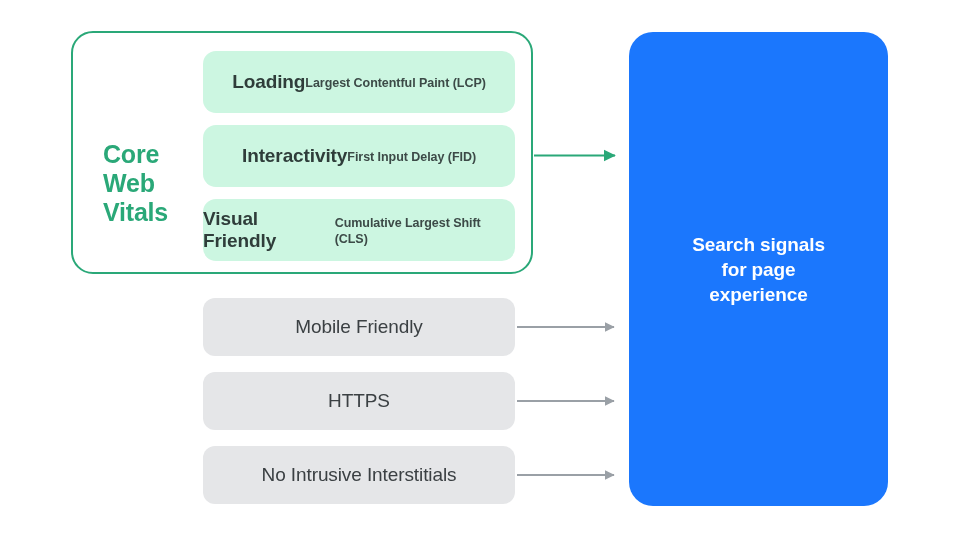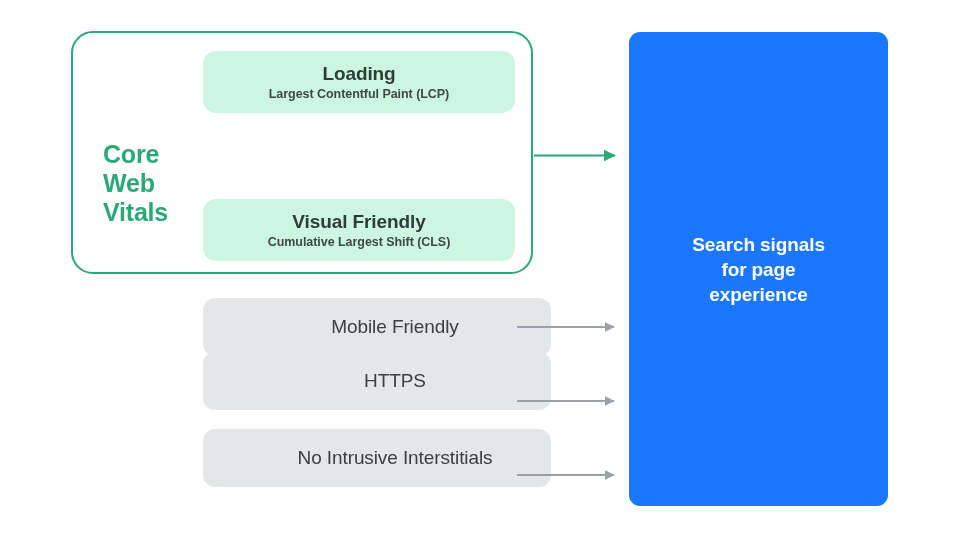--- a/index.html
+++ b/index.html
@@ -49,21 +49,20 @@
 
   
   .vital-card {
     position: absolute;
     left: 203px;
     width: 312px;
     height: 62px;
     background: #ccf6e1;
     border-radius: 13px;
     display: flex;
-    flex-direction: column;
     align-items: center;
     justify-content: center;
   }
   .vital-card.v0 { top: 51px; }
   .vital-card.v1 { top: 125px; }
   .vital-card.v2 { top: 199px; }
 
   .vital-title {
     color: #2f3d3a;
     font-size: 19px;
@@ -84,42 +83,41 @@
   .signal-card {
     position: absolute;
     left: 203px;
     width: 312px;
     height: 58px;
     background: #e5e6e8;
     border-radius: 12px;
     display: flex;
     align-items: center;
     justify-content: center;
-    padding-left: 36px;
   }
   .signal-card.s0 { top: 298px; }
-  .signal-card.s1 { top: 352px; }
-  .signal-card.s2 { top: 429px; text-align: center; }
+  .signal-card.s1 { top: 372px; }
+  .signal-card.s2 { top: 446px; text-align: center; }
   .signal-label {
     color: #3b4043;
     font-size: 19px;
     font-weight: normal;
     line-height: 22px;
     letter-spacing: -0.1px;
   }
 
   
   .outcome-panel {
     position: absolute;
     left: 629px;
     top: 32px;
     width: 259px;
     height: 474px;
     background: #1b77fd;
-    border-radius: 11px;
+    border-radius: 24px;
     display: flex;
     align-items: center;
     justify-content: center;
   }
   .outcome-text {
     color: #ffffff;
     font-size: 19px;
     font-weight: bold;
     line-height: 25px;
     text-align: center;
@@ -146,20 +144,24 @@
 
   <div class="cwv-label">Core
 Web
 Vitals</div>
 
   <div class="vital-card v0">
     <div class="vital-title">Loading</div>
     <div class="vital-sub">Largest Contentful Paint (LCP)</div>
   </div>
 
+  <div class="vital-card v1">
+    <div class="vital-title">Interactivity</div>
+    <div class="vital-sub">First Input Delay (FID)</div>
+  </div>
 
   <div class="vital-card v2">
     <div class="vital-title">Visual Friendly</div>
     <div class="vital-sub">Cumulative Largest Shift (CLS)</div>
   </div>
 
   <div class="signal-card s0">
     <div class="signal-label">Mobile Friendly</div>
   </div>
 

